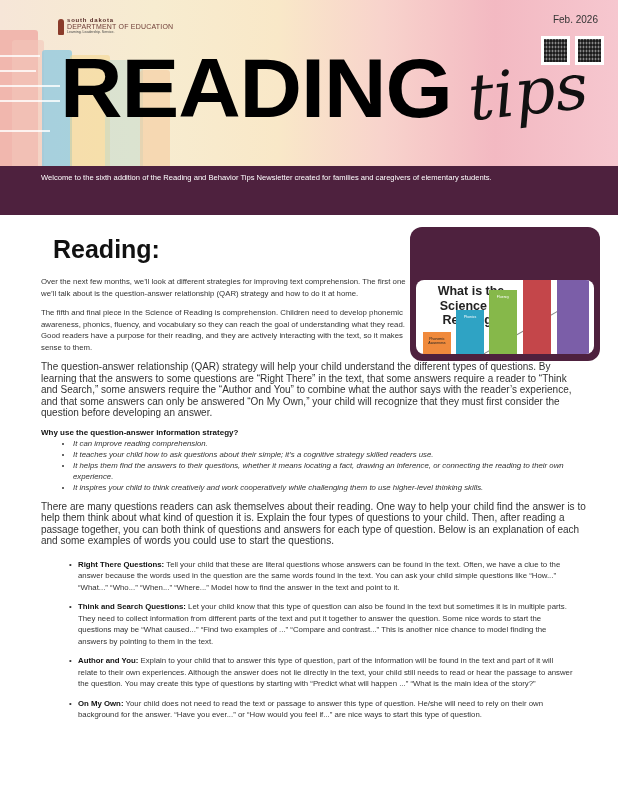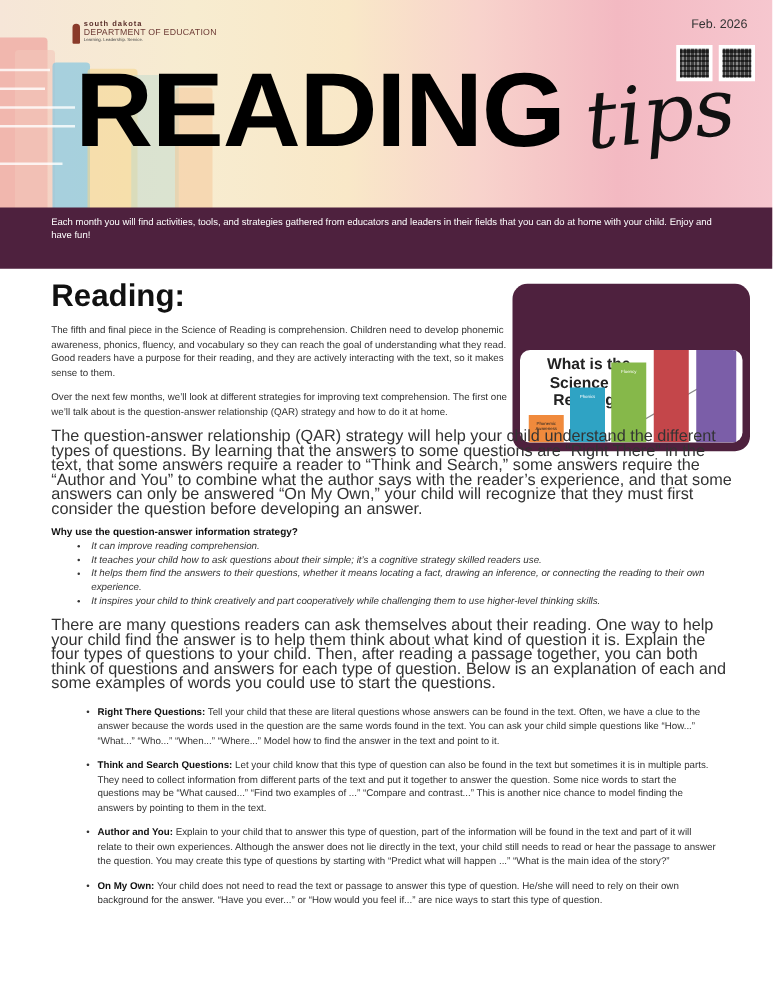--- a/index.html
+++ b/index.html
@@ -31,24 +31,24 @@
     background-color:#888; }
   .title-main { position:absolute; left:60px; top:46px; font-family:"Liberation Sans", sans-serif; font-weight:bold; font-size:84px; letter-spacing:-1px; color:#000; line-height:1; transform:scaleX(1.03); transform-origin:left; }
   .title-script { position:absolute; left:468px; top:60px; font-family:"DejaVu Serif", serif; font-style:italic; font-size:64px; color:#111; line-height:1; transform:rotate(-6deg); }
 
   
   .band { position:absolute; left:0; top:166px; width:618px; height:49px; background:#4e213e; color:#fff; box-sizing:border-box; padding:7px 30px 0 41px; font-size:7.6px; line-height:10px; }
   .band p { margin:0 0 3px 0; }
 
   
   .main { position:absolute; left:41px; top:222px; width:545px; }
-  h1 { margin:0; font-size:25px; font-weight:bold; color:#111; line-height:1.2; }
+  h1 { margin:12px; font-size:25px; font-weight:bold; color:#111; line-height:1.2; }
   .intro { width:365px; font-size:7.8px; line-height:11.5px; color:#333; margin:6px 0 8px 0; }
   .sec-title { font-size:8px; font-weight:bold; color:#111; margin:0; line-height:11px; }
-  .sec-text { font-size:13px; line-height:11.5px; color:#333; margin:0 0 8px 0; }
+  .sec-text { font-size:10px; line-height:11.5px; color:#333; margin:0 0 8px 0; }
   ul.why { margin:0 0 8px 0; padding-left:32px; font-size:7.8px; line-height:11px; color:#333;font-style:italic; }
   ul.why li { padding-left:0; }
   ul.types { margin:12px; padding-left:16px; list-style:none; font-size:7.8px; line-height:11.5px; color:#333; }
   ul.types li { position:relative; padding-left:9px; margin-bottom:8px; }
   ul.types li:before { content:"\2022"; position:absolute; left:0; top:0; }
   ul.types b { color:#111; }
 
   
   .sor { position:absolute; left:410px; top:227px; width:190px; height:134px; background:#4e213e; border-radius:12px; }
   .sor-inner { position:absolute; left:6px; top:5px; right:6px; bottom:7px; background:#fff; border-radius:8px; overflow:hidden;margin-top:48px; }
@@ -88,21 +88,21 @@
     </div>
   <div class="qr" style="right:14px;">
       <div class="code"></div>
     </div>
 
   <div class="title-main">READING</div>
   <div class="title-script">tips</div>
 </div>
 
 <div class="band">
-  <p>Each month you will find activities, tools, and strategies gathered from educators and leaders in their fields that you can do at home with your child. Enjoy and have fun!</p>
+  <p>Welcome to the sixth addition of the Reading and Behavior Tips Newsletter created for families and caregivers of elementary students.</p>
 </div>
 
 <div class="sor">
   <div class="sor-inner">
     <div class="sor-title">What is the Science of Reading?</div>
     <div class="sor-line" style="top:108px; transform:rotate(-30deg);"></div>
     <div class="bar" style="left:7px;height:22px;background:#f08a3c;">
         <span style="color:#222;">Phonemic Awareness</span>
       </div>
     <div class="bar" style="left:40px;height:44px;background:#2fa3c4;">
@@ -115,31 +115,31 @@
         <span>Vocabulary</span>
       </div>
     <div class="bar" style="left:141px;width:32px;height:106px;background:#7b5ea8;">
         <span>Comprehension</span>
       </div>
   </div>
 </div>
 
 <div class="main">
   <h1>Reading:</h1>
+  <p class="intro">Over the next few months, we’ll look at different strategies for improving text comprehension. The first one we’ll talk about is the question-answer relationship (QAR) strategy and how to do it at home.</p>
   <p class="intro">The fifth and final piece in the Science of Reading is comprehension. Children need to develop phonemic awareness, phonics, fluency, and vocabulary so they can reach the goal of understanding what they read. Good readers have a purpose for their reading, and they are actively interacting with the text, so it makes sense to them.</p>
-  <p class="intro">Over the next few months, we’ll look at different strategies for improving text comprehension. The first one we’ll talk about is the question-answer relationship (QAR) strategy and how to do it at home.</p>
 
   <p class="sec-text">The question-answer relationship (QAR) strategy will help your child understand the different types of questions. By learning that the answers to some questions are “Right There” in the text, that some answers require a reader to “Think and Search,” some answers require the “Author and You” to combine what the author says with the reader’s experience, and that some answers can only be answered “On My Own,” your child will recognize that they must first consider the question before developing an answer.</p>
 
   <p class="sec-title">Why use the question-answer information strategy?</p>
   <ul class="why">
     <li>It can improve reading comprehension.</li>
     <li>It teaches your child how to ask questions about their simple; it’s a cognitive strategy skilled readers use.</li>
     <li>It helps them find the answers to their questions, whether it means locating a fact, drawing an inference, or connecting the reading to their own experience.</li>
-    <li>It inspires your child to think creatively and part cooperatively while challenging them to use higher-level thinking skills.</li>
+    <li>It inspires your child to think creatively and work cooperatively while challenging them to use higher-level thinking skills.</li>
   </ul>
 
   <p class="sec-text">There are many questions readers can ask themselves about their reading. One way to help your child find the answer is to help them think about what kind of question it is. Explain the four types of questions to your child. Then, after reading a passage together, you can both think of questions and answers for each type of question. Below is an explanation of each and some examples of words you could use to start the questions.</p>
 
   <ul class="types">
     <li><b>Right There Questions:</b><span> Tell your child that these are literal questions whose answers can be found in the text. Often, we have a clue to the answer because the words used in the question are the same words found in the text. You can ask your child simple questions like “How...” “What...” “Who...” “When...” “Where...” Model how to find the answer in the text and point to it.</span></li>
     <li><b>Think and Search Questions:</b><span> Let your child know that this type of question can also be found in the text but sometimes it is in multiple parts. They need to collect information from different parts of the text and put it together to answer the question. Some nice words to start the questions may be “What caused...” “Find two examples of ...” “Compare and contrast...” This is another nice chance to model finding the answers by pointing to them in the text.</span></li>
     <li><b>Author and You:</b><span> Explain to your child that to answer this type of question, part of the information will be found in the text and part of it will relate to their own experiences. Although the answer does not lie directly in the text, your child still needs to read or hear the passage to answer the question. You may create this type of questions by starting with “Predict what will happen ...” “What is the main idea of the story?”</span></li>
     <li><b>On My Own:</b><span> Your child does not need to read the text or passage to answer this type of question. He/she will need to rely on their own background for the answer. “Have you ever...” or “How would you feel if...” are nice ways to start this type of question.</span></li>
   </ul>

